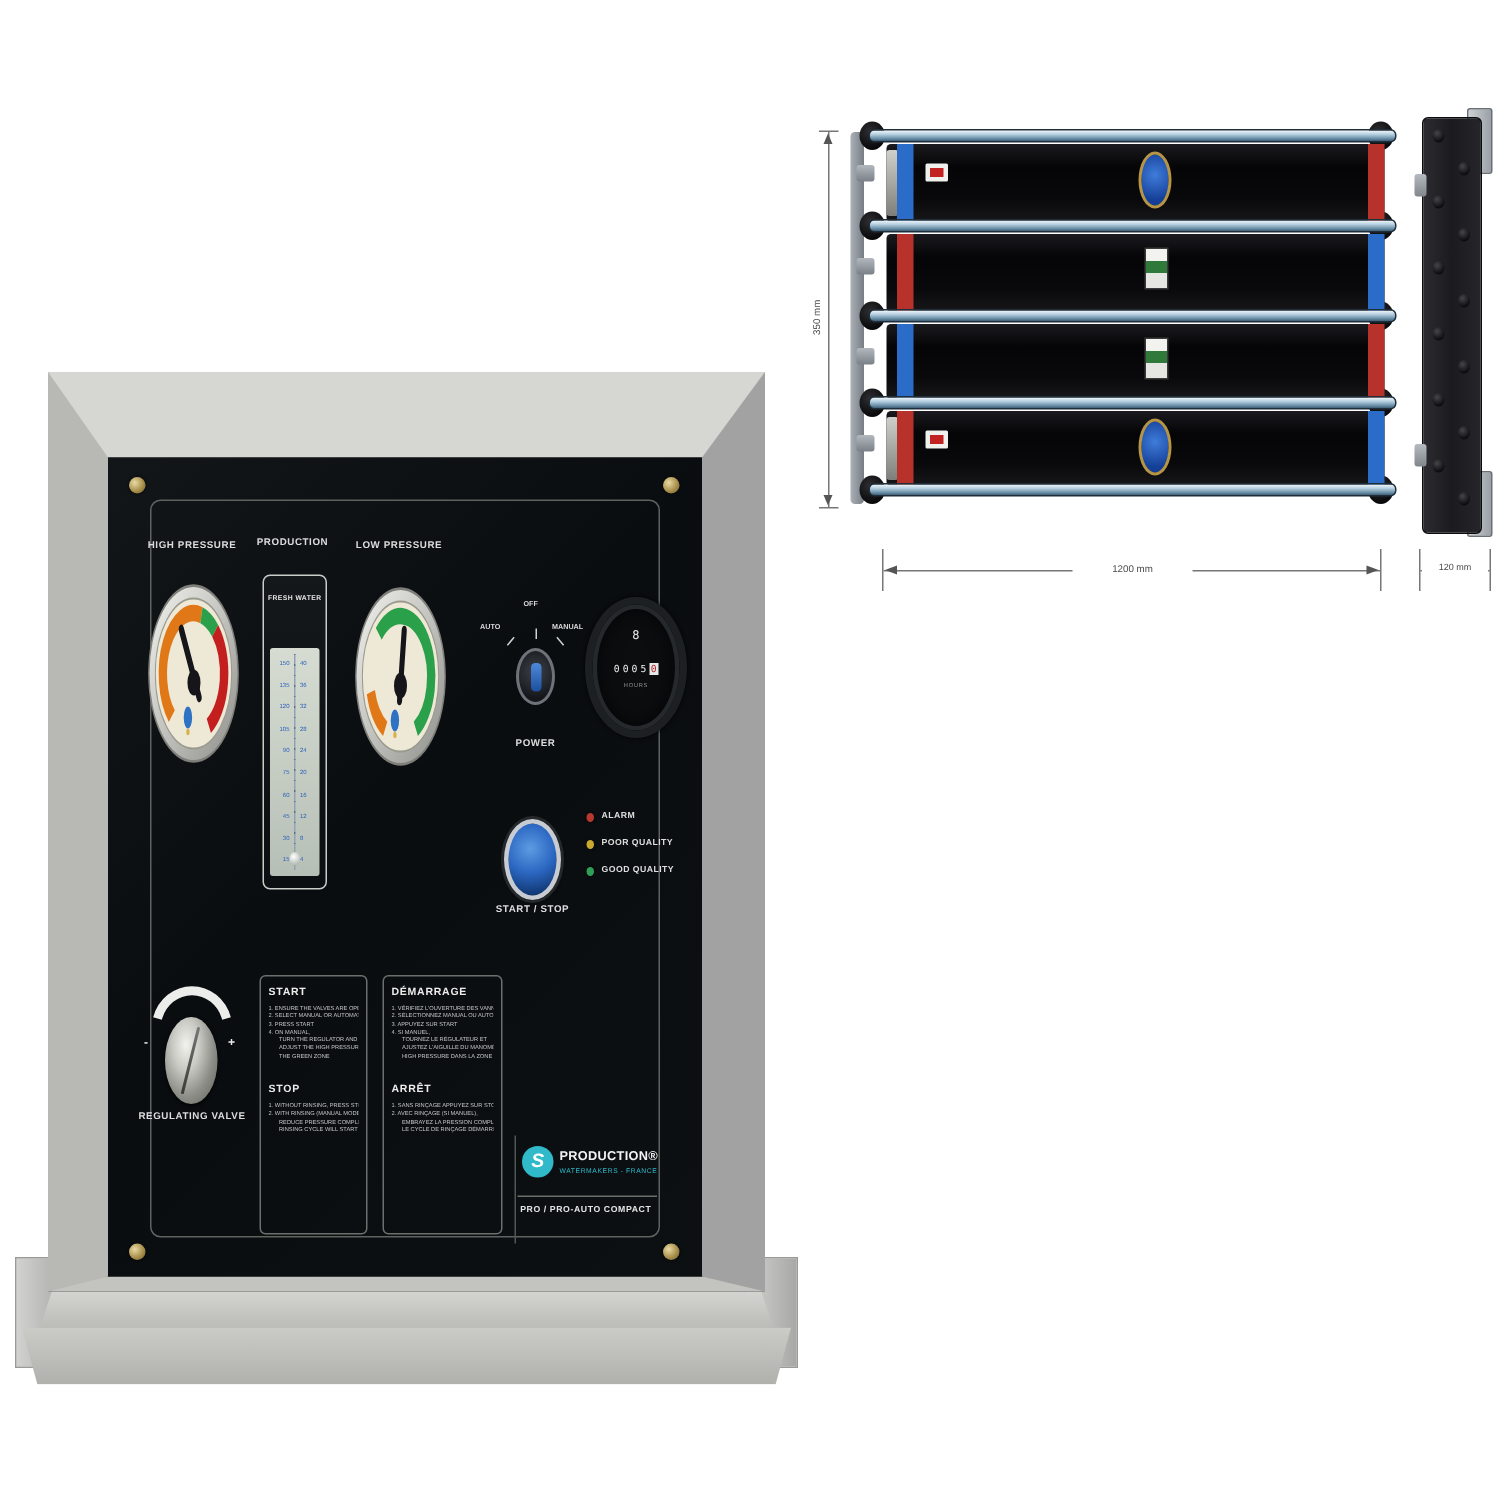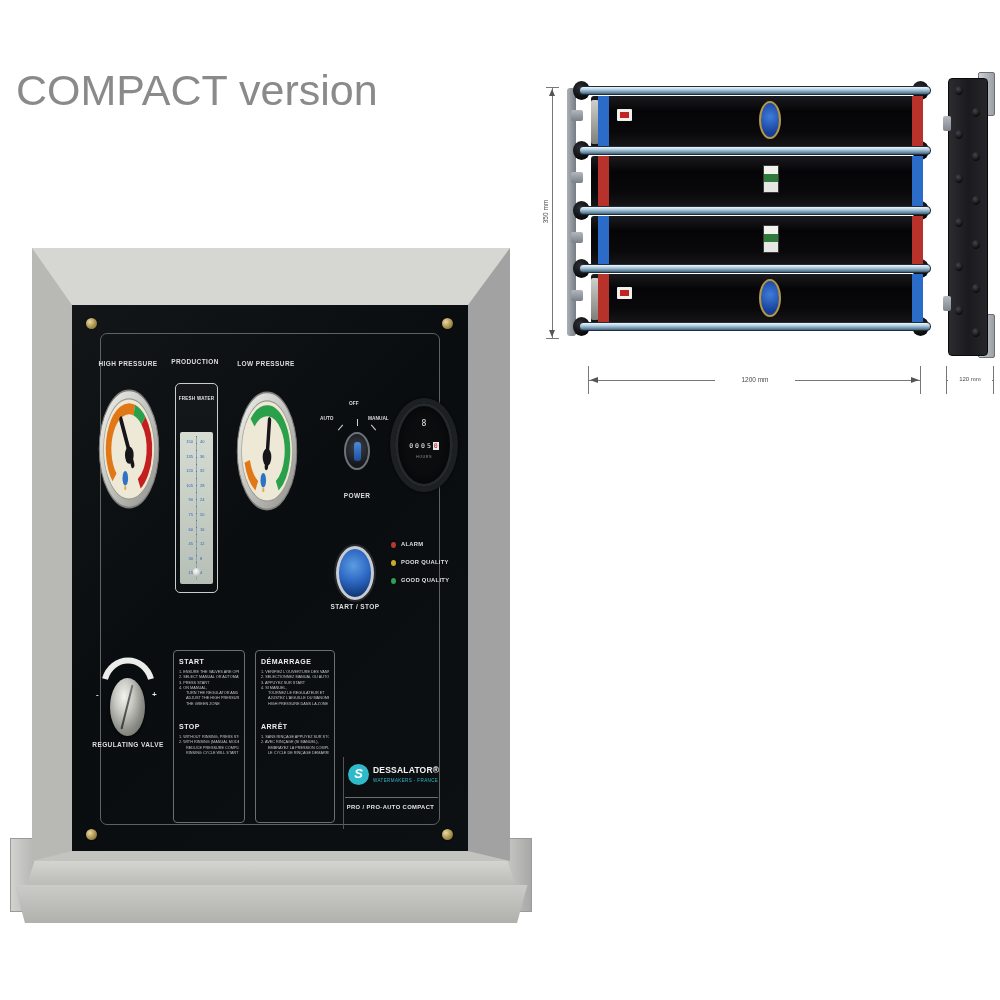--- a/index.html
+++ b/index.html
@@ -129,21 +129,20 @@
   
   .dimline{background:#777;}
   .dimtext{font-size:6.5px;color:#4a4a4a;background:#ffffff;text-align:center;}
   .arrow{width:0;height:0;}
 </style>
 </head>
 <body>
 
 <div id="canvas">
 
-  <div class="abs" id="page-title">COMPACT version</div>
 
   <div class="abs" id="unit">
     <div class="abs wing" id="wing-l"></div>
     <div class="abs wing" id="wing-r"></div>
     <div class="abs" id="base-lip"></div>
     <div class="abs" id="base-slab"></div>
 
     <div class="abs" id="frame">
       <div id="panel">
 
@@ -287,21 +286,21 @@
           <div class="gap"></div>
           <div class="ititle">ARRÊT</div>
           <div class="istep">1. SANS RINÇAGE APPUYEZ SUR STOP</div>
           <div class="istep">2. AVEC RINÇAGE (SI MANUEL),</div>
           <div class="istep cont">EMBRAYEZ LA PRESSION COMPLÈTEMENT</div>
           <div class="istep cont">LE CYCLE DE RINÇAGE DÉMARRE</div>
         </div>
 
         <div class="abs" id="brand-vline"></div>
         <div class="abs" id="brand-circle" style="background-color: rgb(47, 185, 201);">S</div>
-        <div class="abs" id="brand-name">DESSALATOR®</div>
+        <div class="abs" id="brand-name">PRODUCTION®</div>
         <div class="abs" id="brand-sub" style="color: rgb(47, 185, 201);">WATERMAKERS - FRANCE</div>
         <div class="abs" id="brand-line"></div>
         <div class="abs" id="brand-model">PRO / PRO-AUTO COMPACT</div>
 
       </div>
     </div>
   </div>
 
   <div class="abs" id="rack-front">
     <div class="abs" id="manifold"></div>

